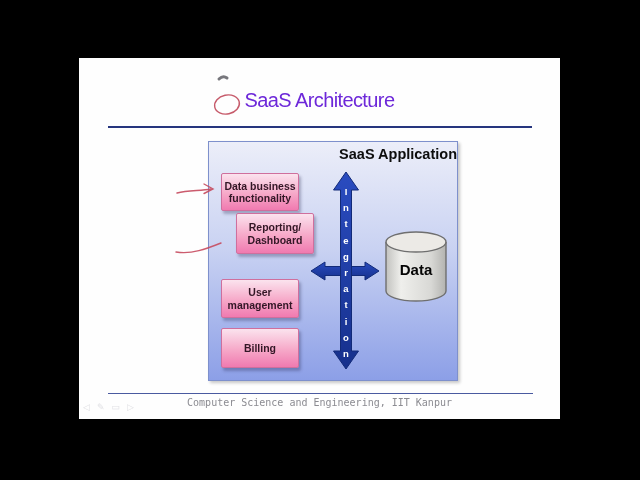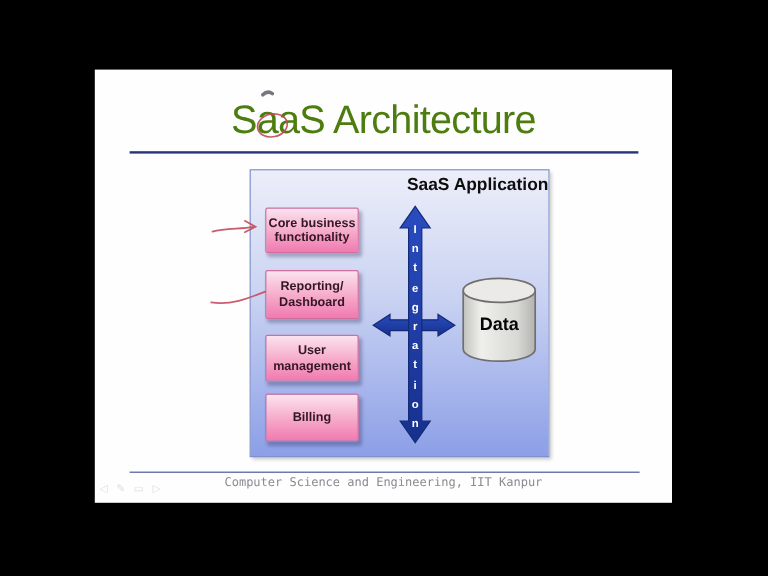--- a/index.html
+++ b/index.html
@@ -1,39 +1,39 @@
 <!DOCTYPE html>
 <html><head>
 <meta charset="utf-8">
 <style>
   html,body{margin:0;padding:0;background:#000;}
   .stage{position:relative;width:640px;height:480px;background:#000;overflow:hidden;
          font-family:"Liberation Sans",sans-serif;}
   .slide{position:absolute;left:79px;top:58px;width:481px;height:361px;background:#fefefe;}
   .slide-title{position:absolute;left:0;top:26px;width:100%;text-align:center;
-         font-size:33px;letter-spacing:-0.6px;color:#4d7c0f;line-height:32px;}
+         font-size:20px;letter-spacing:-0.6px;color:#6d28d9;line-height:32px;}
   .rule-top{position:absolute;left:29px;top:68px;width:424px;height:2px;background:#26357e;}
   .rule-bottom{position:absolute;left:29px;top:335px;width:425px;height:1px;background:#4a5aa0;}
   .footer-text{position:absolute;left:0;top:339px;width:100%;text-align:center;
          font-family:"DejaVu Sans Mono",monospace;font-size:10px;color:#8b8b91;}
   .toolbar{position:absolute;left:4px;top:344px;display:flex;gap:7px;
          font-size:9px;color:#e0e0e4;line-height:10px;}
   .toolbar span{cursor:default;}
   .diagram{position:absolute;left:129px;top:83px;width:248px;height:238px;
          background:linear-gradient(180deg,#eceef9 0%,#c9d2f2 45%,#8c9fe7 100%);
          border:1px solid #7e90cc;box-shadow:2px 2px 3px rgba(0,0,0,0.22);}
   .diagram-label{position:absolute;left:0;top:4px;width:100%;text-align:right;
          font-size:14.5px;font-weight:bold;color:#0d0d0d;}
   .module{position:absolute;left:12px;width:76px;display:flex;align-items:center;justify-content:center;
          text-align:center;white-space:pre-line;font-size:10.5px;font-weight:bold;color:#331726;
          line-height:12.5px;
          background:linear-gradient(180deg,#fbe3ee 0%,#f6a8c8 55%,#f07ab0 100%);
          border:1px solid #cf6f9d;border-radius:2px;box-shadow:2px 3px 3px rgba(40,40,80,0.32);}
   .module.m1{top:31px;height:36px;}
-  .module.m2{top:83px;height:39px;}
+  .module.m2{top:71px;height:39px;margin-left:15px;}
   .module.m3{top:137px;height:37px;}
   .module.m4{top:186px;height:38px;}
   .diagram-svg{position:absolute;left:0;top:0;width:248px;height:238px;}
   .integration-letters{position:absolute;left:129px;top:42px;width:16px;text-align:center;
          white-space:pre-line;font-size:9.5px;font-weight:bold;color:#ffffff;line-height:16.2px;
          z-index:3;}
   .overlay-svg{position:absolute;left:0;top:0;width:640px;height:480px;pointer-events:none;z-index:5;}
 </style>
 </head>
 <body>
@@ -74,21 +74,21 @@
 t
 e
 g
 r
 a
 t
 i
 o
 n</div>
 
-      <div class="module m1">Core business
+      <div class="module m1">Data business
 functionality</div>
       <div class="module m2">Reporting/
 Dashboard</div>
       <div class="module m4">Billing</div>
       <div class="module m3">User
 management</div>
     </div>
 
     <div class="rule-bottom"></div>
     <div class="footer-text">Computer Science and Engineering, IIT Kanpur</div>

